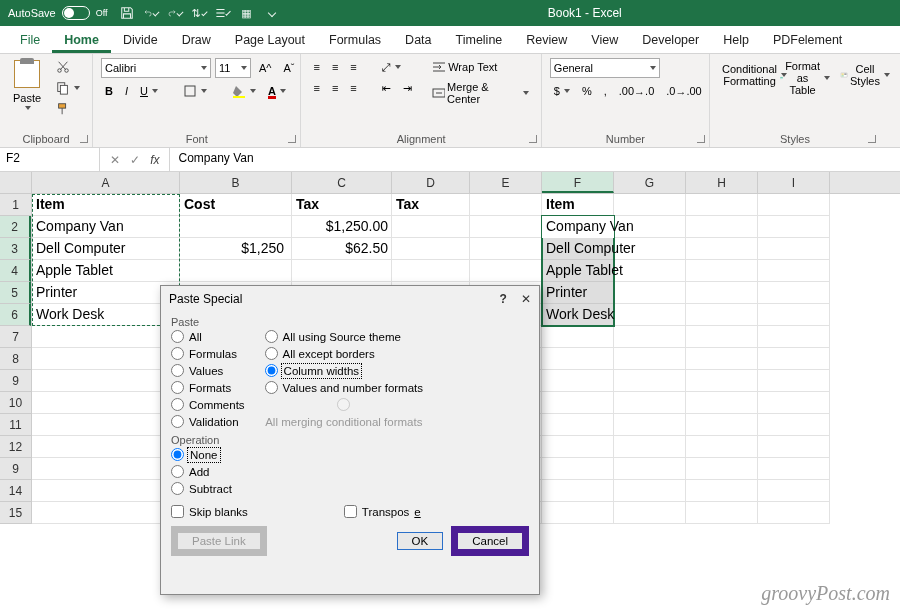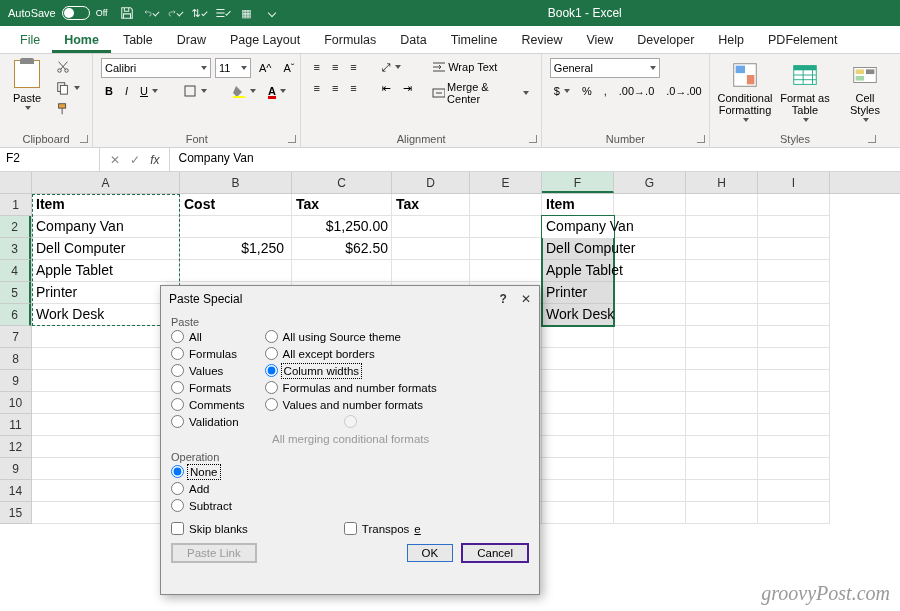--- a/index.html
+++ b/index.html
@@ -28,21 +28,21 @@
 .group-label { text-align: center; color: #555; font-size: 11px; padding-top:2px; position:relative;}
 .group-label::after{content:''; position:absolute; right:-4px; bottom:2px; width:7px; height:7px; border-right:1px solid #888; border-bottom:1px solid #888;}
 .col { display: flex; flex-direction: column; gap: 3px; align-items:flex-start;}
 .row { display: flex; gap: 4px; align-items: center; }
 .btn { padding: 2px 4px; display:flex; align-items:center; gap:2px; cursor:pointer; min-height:18px;}
 select, .combo { font-size: 11px; border:1px solid #aaa; background:#fff; padding:1px 3px; height:20px;}
 .combo{display:inline-flex; align-items:center; justify-content:space-between;}
 .paste-big { width: 38px; text-align: center; display:flex; flex-direction:column; align-items:center;}
 .paste-big .icon { width: 26px; height: 28px; background: linear-gradient(#fff,#fff); border:1px solid #b88a3a; position:relative; margin-bottom:2px;}
 .paste-big .icon::before{content:''; position:absolute; top:-3px; left:5px; width:14px; height:6px; background:#888; border-radius:2px 2px 0 0;}
-.big-btn{ display:flex; flex-direction:column; align-items:center; width:54px; padding:2px;justify-content:center;}
+.big-btn{ display:flex; flex-direction:row; align-items:center; width:54px; padding:2px;}
 .big-btn .ic{ width:30px; height:30px;}
 .caretd { width:0; height:0; border-left:3px solid transparent; border-right:3px solid transparent; border-top:4px solid #555; display:inline-block; margin-left:2px;}
 .sep{ width:1px; background:#d9d9d9; margin:4px 4px;}
 
 
 .namebox-row { height: 24px; border-bottom: 1px solid #d4d4d4; display: flex; align-items: stretch; font-size: 12px; }
 .namebox { width: 100px; border-right: 1px solid #d4d4d4; padding: 3px 6px; background:#fff;}
 .fbar-btns { display: flex; align-items: center; gap: 10px; padding: 0 10px; color: #888; border-right:1px solid #d4d4d4;}
 .fbar { flex: 1; padding: 3px 8px; background:#fff;}
 
@@ -69,21 +69,21 @@
 .dialog .body{ padding:4px 10px 8px;}
 fieldset{ border:none; margin-bottom:6px;}
 legend{ color:#555; font-size:11px; padding-bottom:2px;}
 .radio-cols{ display:flex; gap:20px;}
 .radio-col{ display:flex; flex-direction:column; gap:4px;}
 .radio{ display:flex; align-items:center; gap:5px;}
 .radio input{ margin:0;}
 .disabled{ color:#999;flex-direction:column;}
 .chk{ display:flex; align-items:center; gap:5px;}
 .dialog .buttons{ display:flex; gap:8px; justify-content:flex-end; align-items:center; margin-top:8px;}
-.dialog button{ font-size:11.5px; padding:2px 14px; border:2px solid #4c1d95; background:#e8e8e8;}
+.dialog button{ font-size:11.5px; padding:2px 14px; border:7px solid #4c1d95; background:#e8e8e8;}
 .dialog button.primary{ border:1.5px solid #2a6fc9; background:#e8e8e8;}
 .dialog button:disabled{ color:#999; border-color:#bbb;}
 .focus-dots{ outline:1px dotted #000; outline-offset:1px; padding:0 1px;}
 
 .watermark{ position:absolute; right:10px; bottom:6px; font-family:Georgia,serif; font-style:italic; color:#999; font-size:20px;}
 </style>
 </head>
 <body>
 
 <div class="titlebar">
@@ -116,21 +116,21 @@
     <span class="qat-icon">
         <span class="caret"></span>
       </span>
   </div>
   <div class="docname">Book1 - Excel</div>
 </div>
 
 <div class="tabs" id="tabs">
     <div class="tab file">File</div>
     <div class="tab active">Home</div>
-    <div class="tab">Table</div>
+    <div class="tab">Divide</div>
     <div class="tab">Draw</div>
     <div class="tab">Page Layout</div>
     <div class="tab">Formulas</div>
     <div class="tab">Data</div>
     <div class="tab">Timeline</div>
     <div class="tab">Review</div>
     <div class="tab">View</div>
     <div class="tab">Developer</div>
     <div class="tab">Help</div>
     <div class="tab">PDFelement</div>
@@ -555,24 +555,20 @@
             <label class="radio">
               <input type="radio" name="paste" style="">
               <span>All except borders</span>
             </label>
             <label class="radio">
               <input type="radio" name="paste" checked="" style="">
               <span class="focus-dots">Column widths</span>
             </label>
             <label class="radio">
               <input type="radio" name="paste" style="">
-              <span>Formulas and number formats</span>
-            </label>
-            <label class="radio">
-              <input type="radio" name="paste" style="">
               <span>Values and number formats</span>
             </label>
             <label class="radio disabled">
               <input type="radio" name="paste" disabled="" style="">
               <span>All merging conditional formats</span>
             </label>
           </div>
       </div>
     </fieldset>
     <fieldset>

